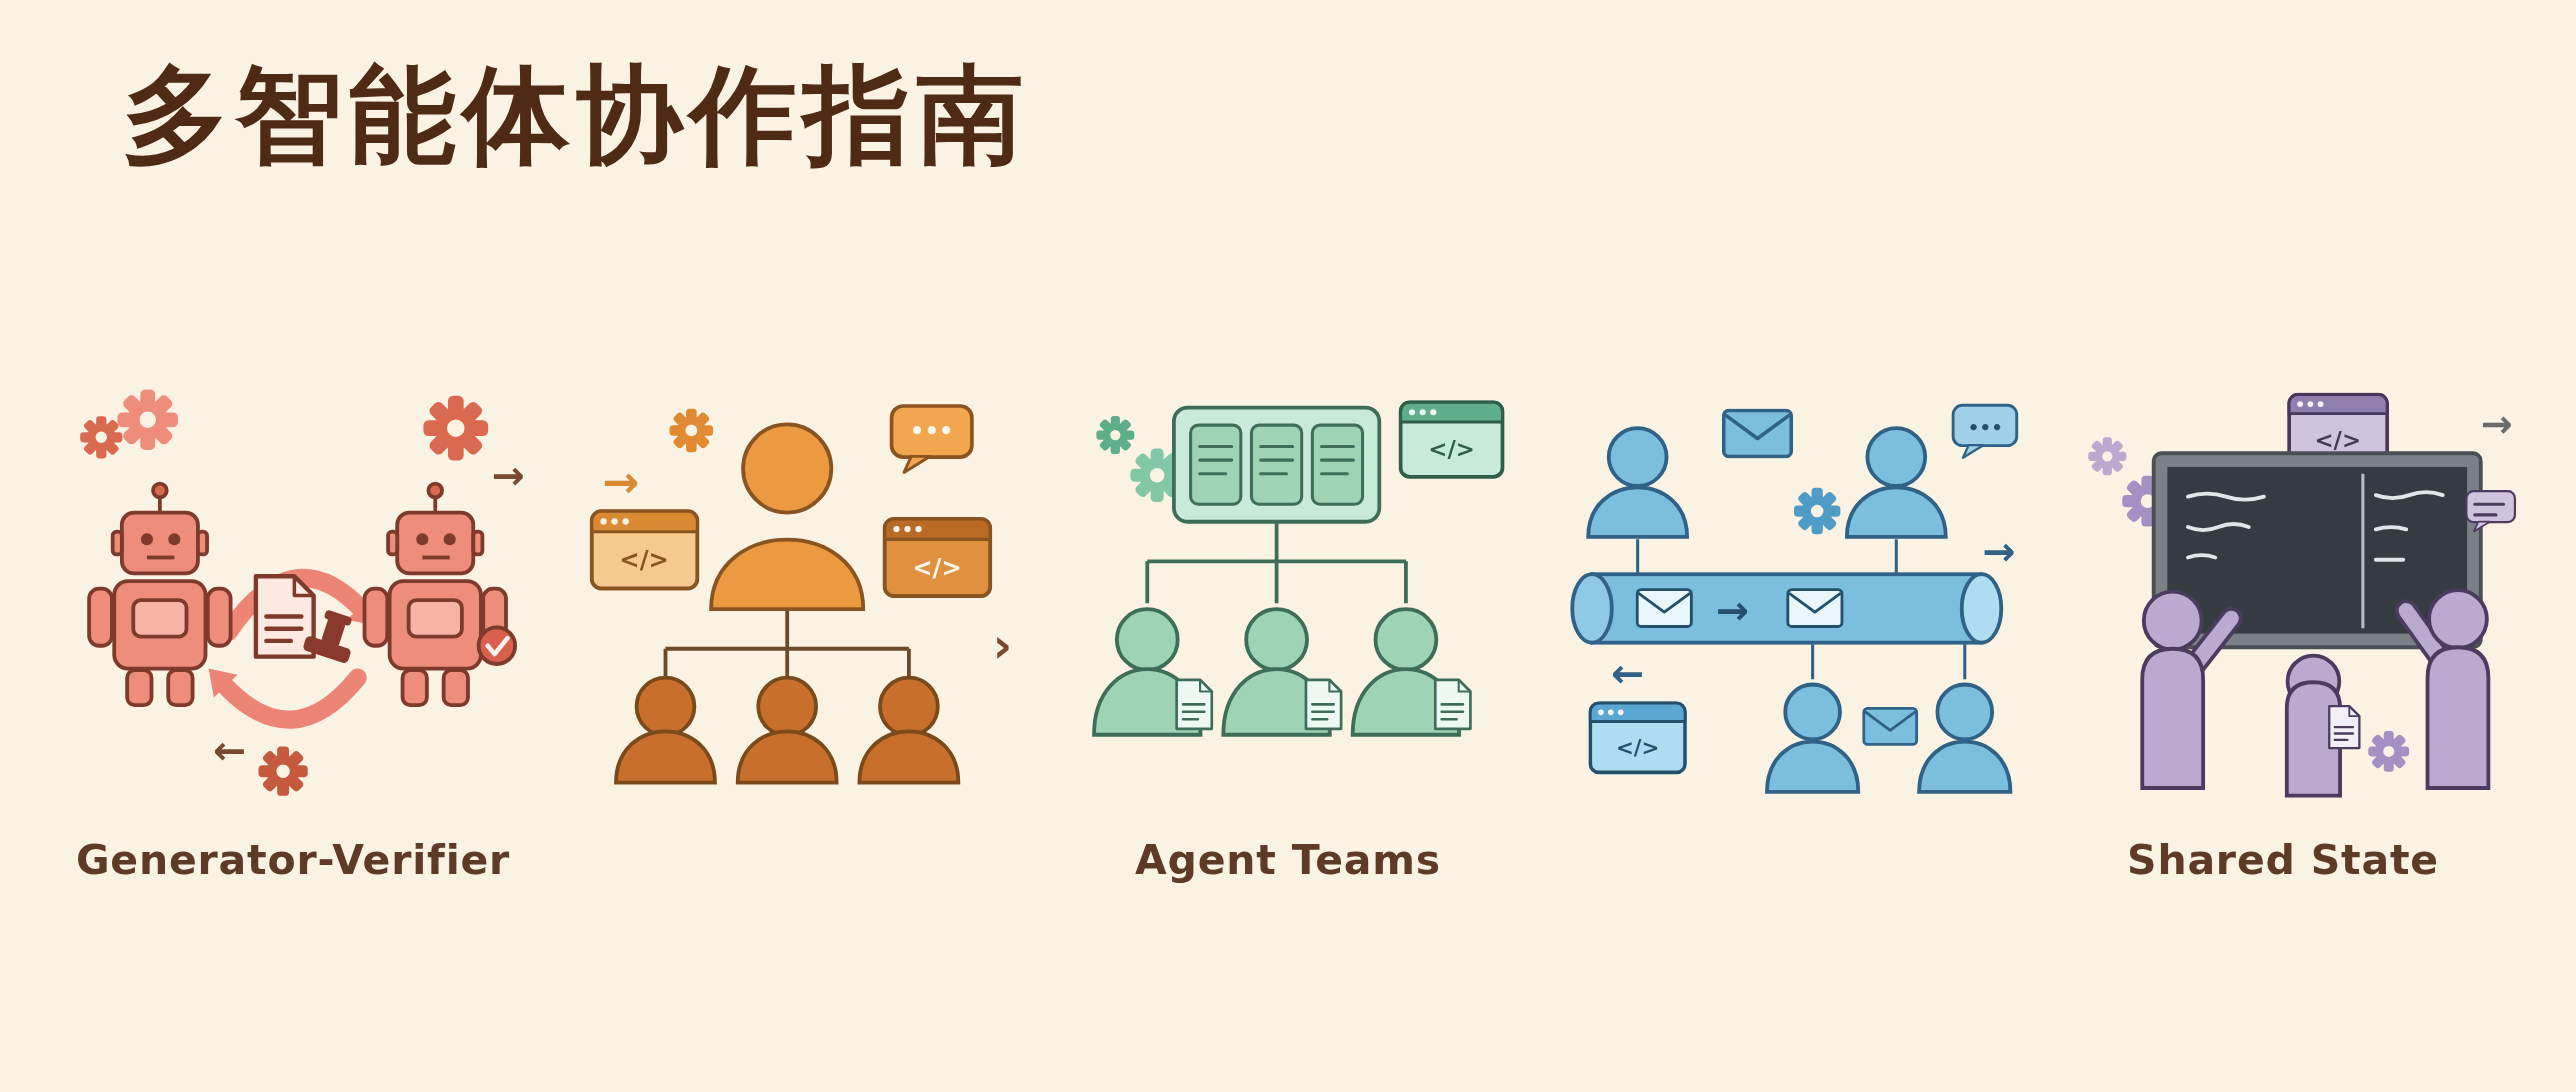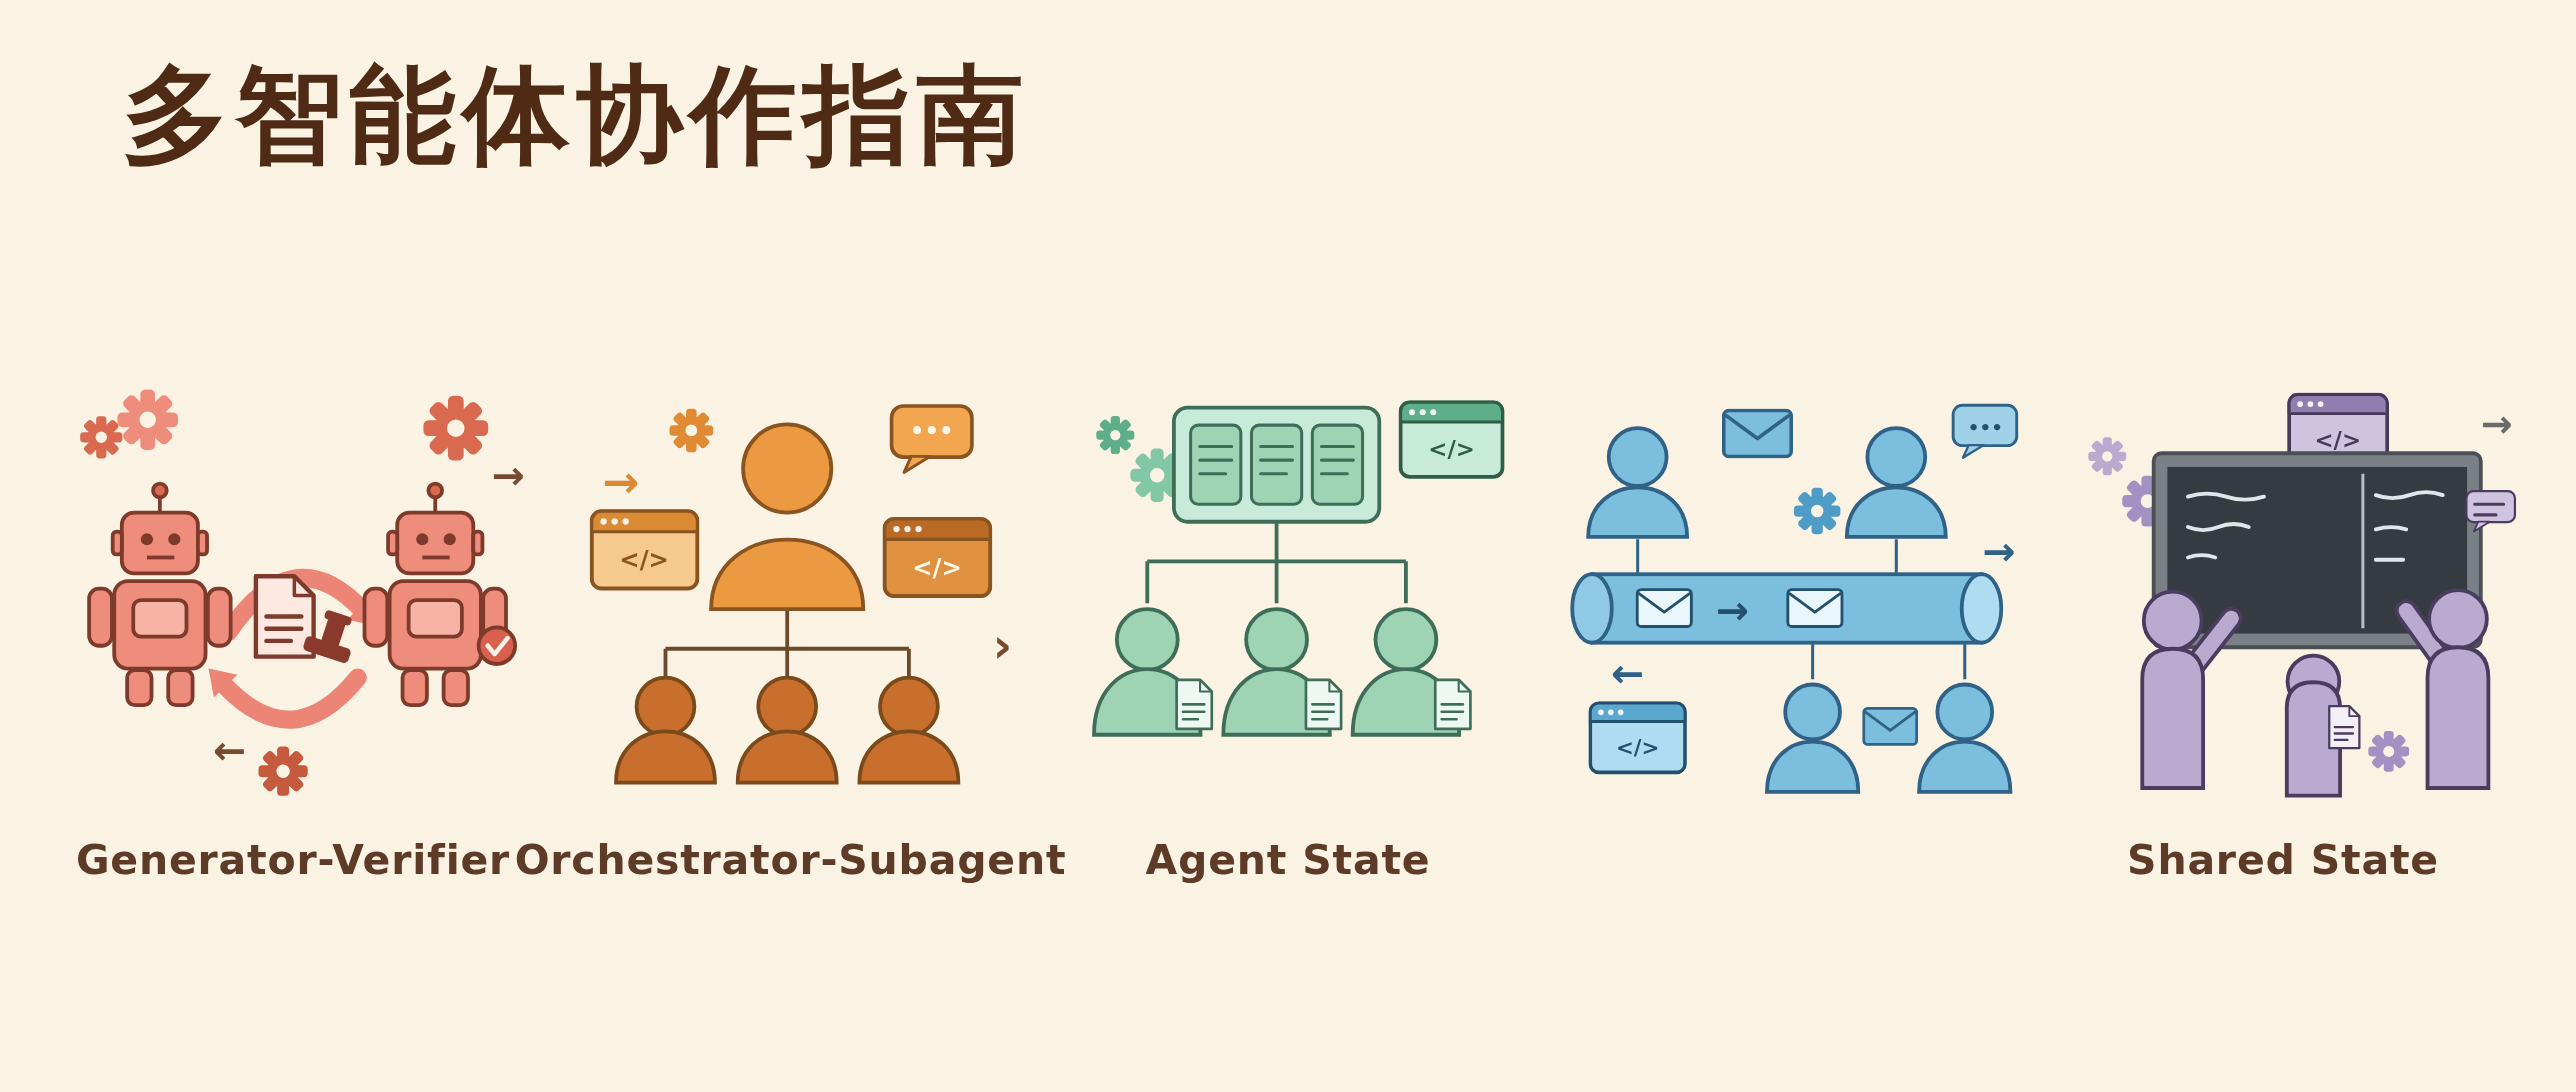--- a/index.html
+++ b/index.html
@@ -146,21 +146,20 @@
         <g>
           <circle cx="305" cy="428" r="38" fill="#c96f2e" stroke="#7a4a1a" stroke-width="5"></circle>
           <path d="M240 528 C240 438 370 438 370 528 Z" fill="#c96f2e" stroke="#7a4a1a" stroke-width="5"></path>
         </g>
         <g>
           <circle cx="465" cy="428" r="38" fill="#c96f2e" stroke="#7a4a1a" stroke-width="5"></circle>
           <path d="M400 528 C400 438 530 438 530 528 Z" fill="#c96f2e" stroke="#7a4a1a" stroke-width="5"></path>
         </g>
         <text x="588" y="370" text-anchor="middle" font-size="62" font-weight="bold" fill="#7a4a30">›</text>
       </svg>
-      <div class="panel-label">Orchestrator-Subagent</div>
     </div>
 
     <div class="panel">
       <svg viewBox="0 0 620 560">
         <use href="#sym-gear" x="56" y="44" width="54" height="54" style="--c:#5fae8a"></use>
         <use href="#sym-gear" x="100" y="86" width="76" height="76" style="--c:#82c8a6"></use>
         <g>
           <rect x="160" y="35" width="270" height="150" rx="18" fill="#c8ead8" stroke="#3f6e58" stroke-width="5"></rect>
           <rect x="182" y="58" width="66" height="104" rx="10" fill="#9ed4b4" stroke="#3f6e58" stroke-width="4"></rect>
           <path d="M194 86 H236 M194 104 H236 M194 122 H228" fill="none" stroke="#3f6e58" stroke-width="4" stroke-linecap="round"></path>
@@ -183,21 +182,21 @@
           <path d="M225 465 C225 350 365 350 365 465 Z" fill="#9ed4b4" stroke="#3f6e58" stroke-width="5"></path>
         </g>
         <g>
           <circle cx="465" cy="340" r="40" fill="#9ed4b4" stroke="#3f6e58" stroke-width="5"></circle>
           <path d="M395 465 C395 350 535 350 535 465 Z" fill="#9ed4b4" stroke="#3f6e58" stroke-width="5"></path>
         </g>
         <use href="#sym-doc" x="158" y="390" width="56" height="70" style="--page:#eef8f2;--ink:#3f6e58"></use>
         <use href="#sym-doc" x="328" y="390" width="56" height="70" style="--page:#eef8f2;--ink:#3f6e58"></use>
         <use href="#sym-doc" x="498" y="390" width="56" height="70" style="--page:#eef8f2;--ink:#3f6e58"></use>
       </svg>
-      <div class="panel-label">Agent State</div>
+      <div class="panel-label">Agent Teams</div>
     </div>
 
     <div class="panel">
       <svg viewBox="0 0 620 560">
         <g>
           <path d="M115 208 V252 M455 208 V252 M345 346 V392 M545 346 V392" fill="none" stroke="#2f6286" stroke-width="4"></path>
         </g>
         <g>
           <circle cx="115" cy="100" r="38" fill="#7bbede" stroke="#2f6286" stroke-width="5"></circle>
           <path d="M50 205 C50 118 180 118 180 205 Z" fill="#7bbede" stroke="#2f6286" stroke-width="5"></path>

